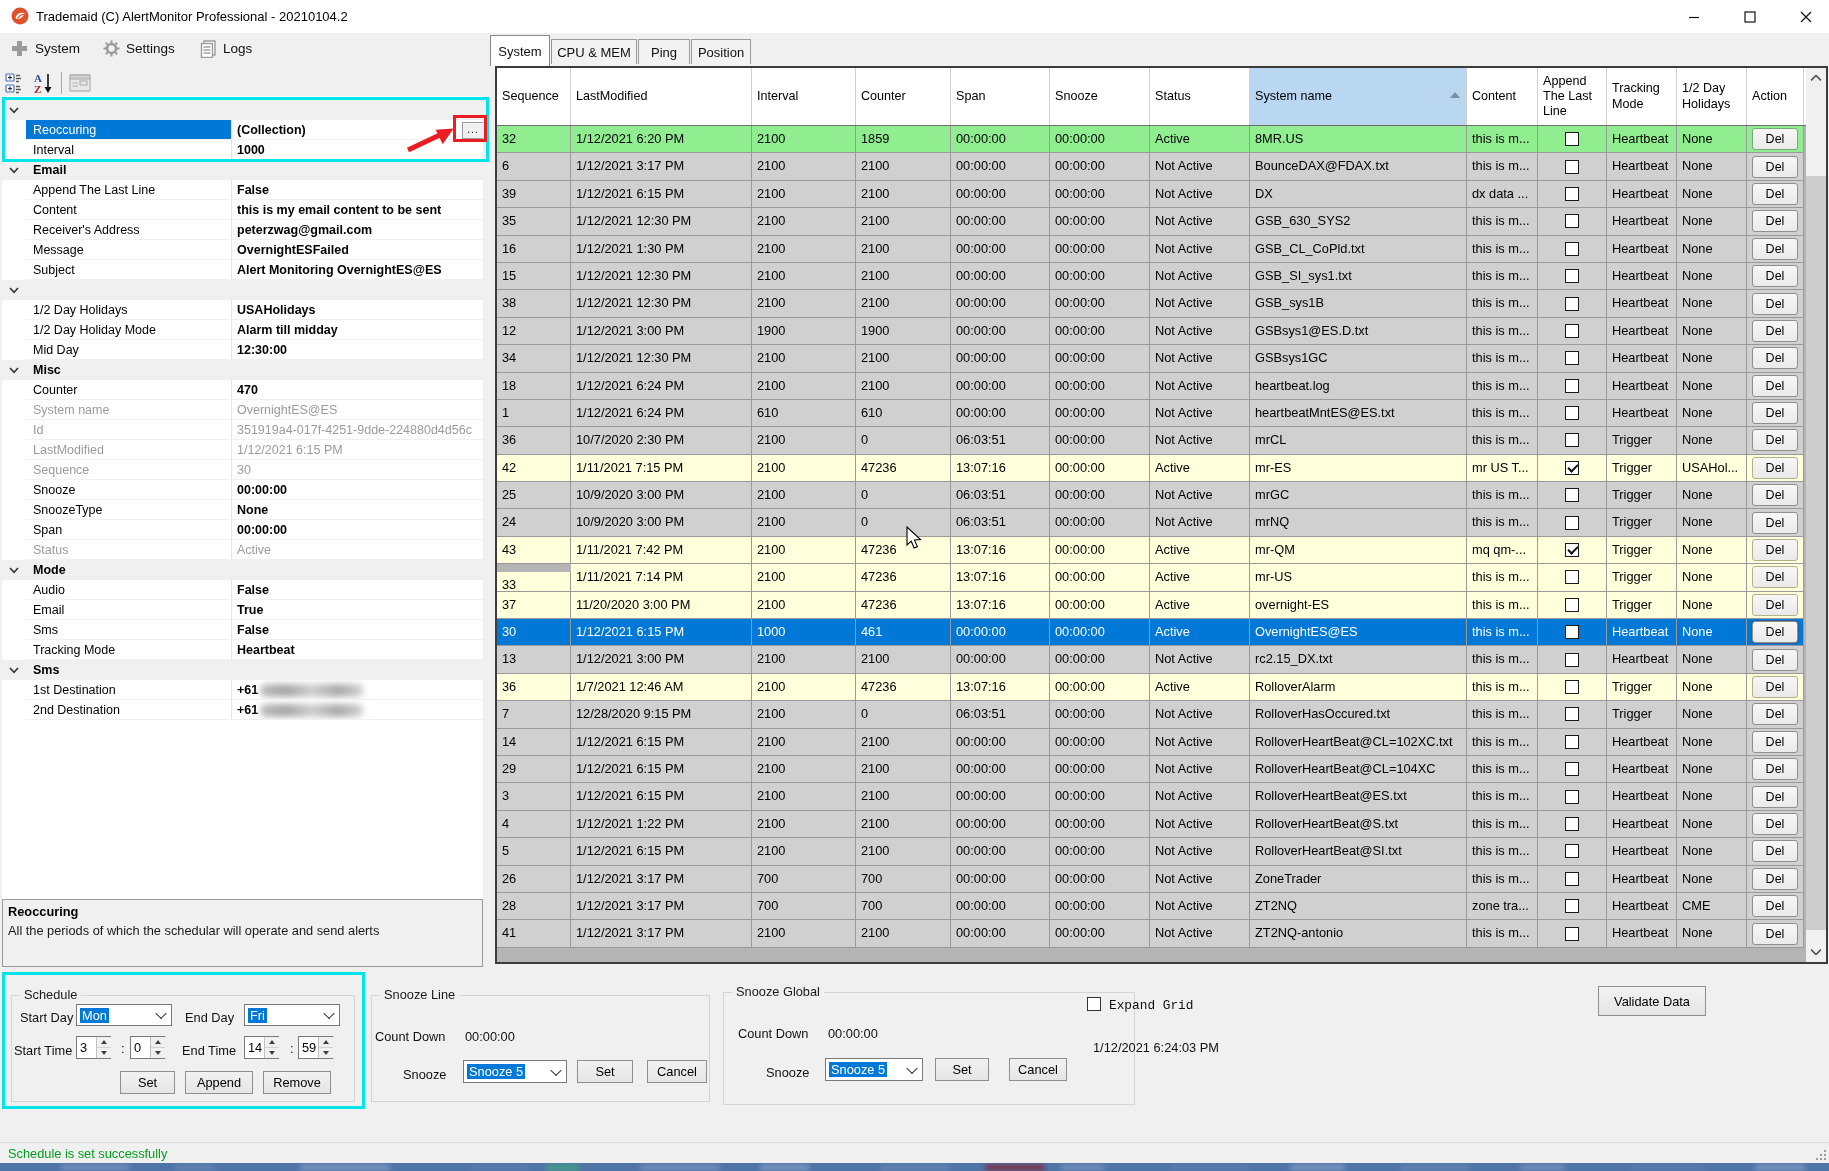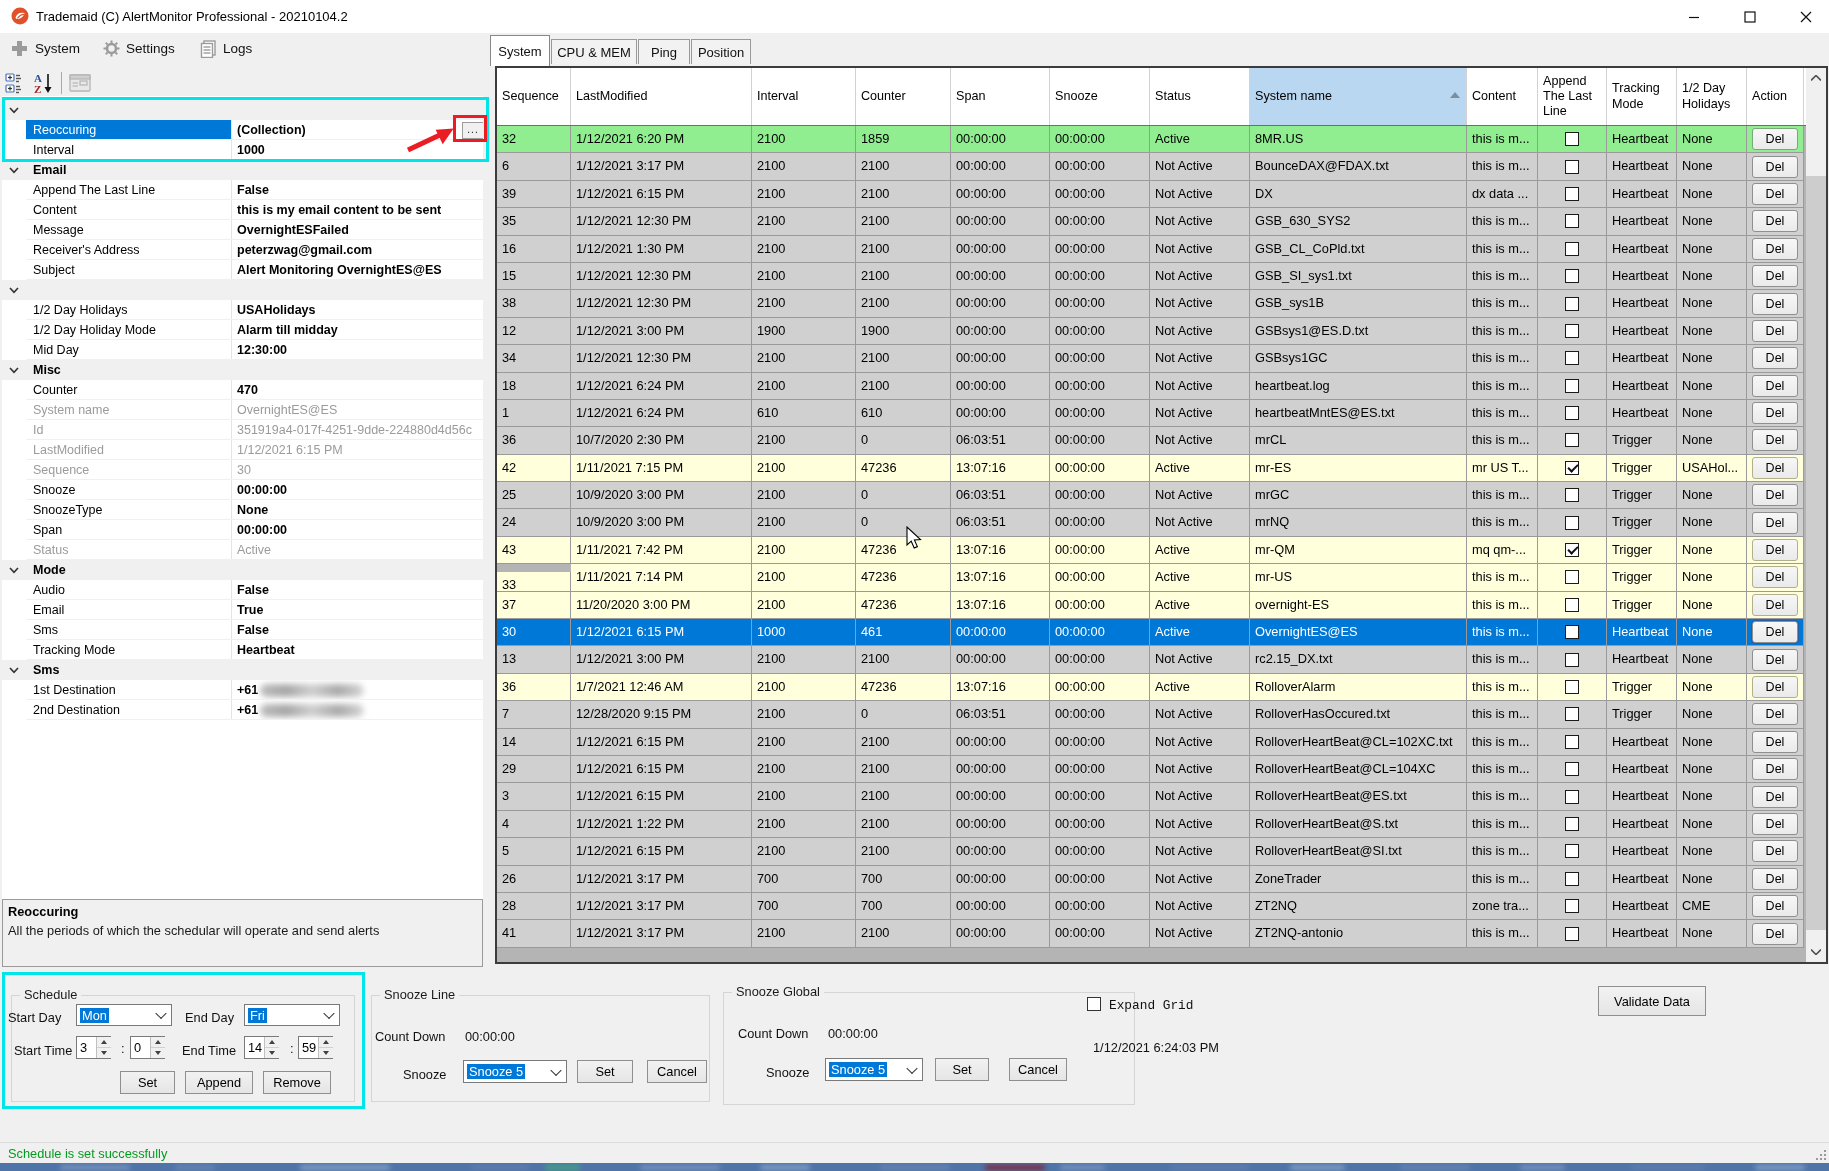--- a/index.html
+++ b/index.html
@@ -269,29 +269,29 @@
         <span class="pg-value v-bold"><span>False</span></span>
         <span class="pg-hsep"></span>
       </div>
       <div class="pg-row prop">
         <span class="pg-name">Content</span>
         <span class="pg-divider"></span>
         <span class="pg-value v-bold"><span>this is my email content to be sent</span></span>
         <span class="pg-hsep"></span>
       </div>
       <div class="pg-row prop">
+        <span class="pg-name">Receiver's Address</span>
+        <span class="pg-divider"></span>
+        <span class="pg-value v-bold"><span>peterzwag@gmail.com</span></span>
+        <span class="pg-hsep"></span>
+      </div>
+      <div class="pg-row prop">
         <span class="pg-name">Message</span>
         <span class="pg-divider"></span>
         <span class="pg-value v-bold"><span>OvernightESFailed</span></span>
-        <span class="pg-hsep"></span>
-      </div>
-      <div class="pg-row prop">
-        <span class="pg-name">Receiver's Address</span>
-        <span class="pg-divider"></span>
-        <span class="pg-value v-bold"><span>peterzwag@gmail.com</span></span>
         <span class="pg-hsep"></span>
       </div>
       <div class="pg-row prop">
         <span class="pg-name">Subject</span>
         <span class="pg-divider"></span>
         <span class="pg-value v-bold"><span>Alert Monitoring OvernightES@ES</span></span>
         <span class="pg-hsep"></span>
       </div>
       <div class="pg-row cat">
         <span class="pg-chevron">
@@ -1092,21 +1092,21 @@
         </svg>
     </div>
   </div>
 </div>
 
 <div class="abs cyan-box cyan2"></div>
 
 <div class="abs groupbox gb-schedule">
   <div class="gb-label">Schedule</div>
 </div>
-<div class="ctl-label" style="left:8px; top:1010px;">Start Day</div>
+<div class="ctl-label" style="left:20px; top:1010px;">Start Day</div>
 <div class="combo" style="left:76px; top:1004px; width:96px; height:22px;">
   <span class="sel-text">Mon</span>
   <span class="chev"></span>
 </div>
 <div class="ctl-label" style="left:185px; top:1010px;">End Day</div>
 <div class="combo" style="left:244px; top:1004px; width:96px; height:22px;">
   <span class="sel-text">Fri</span>
   <span class="chev"></span>
 </div>
 <div class="ctl-label" style="left:14px; top:1043px;">Start Time</div>

